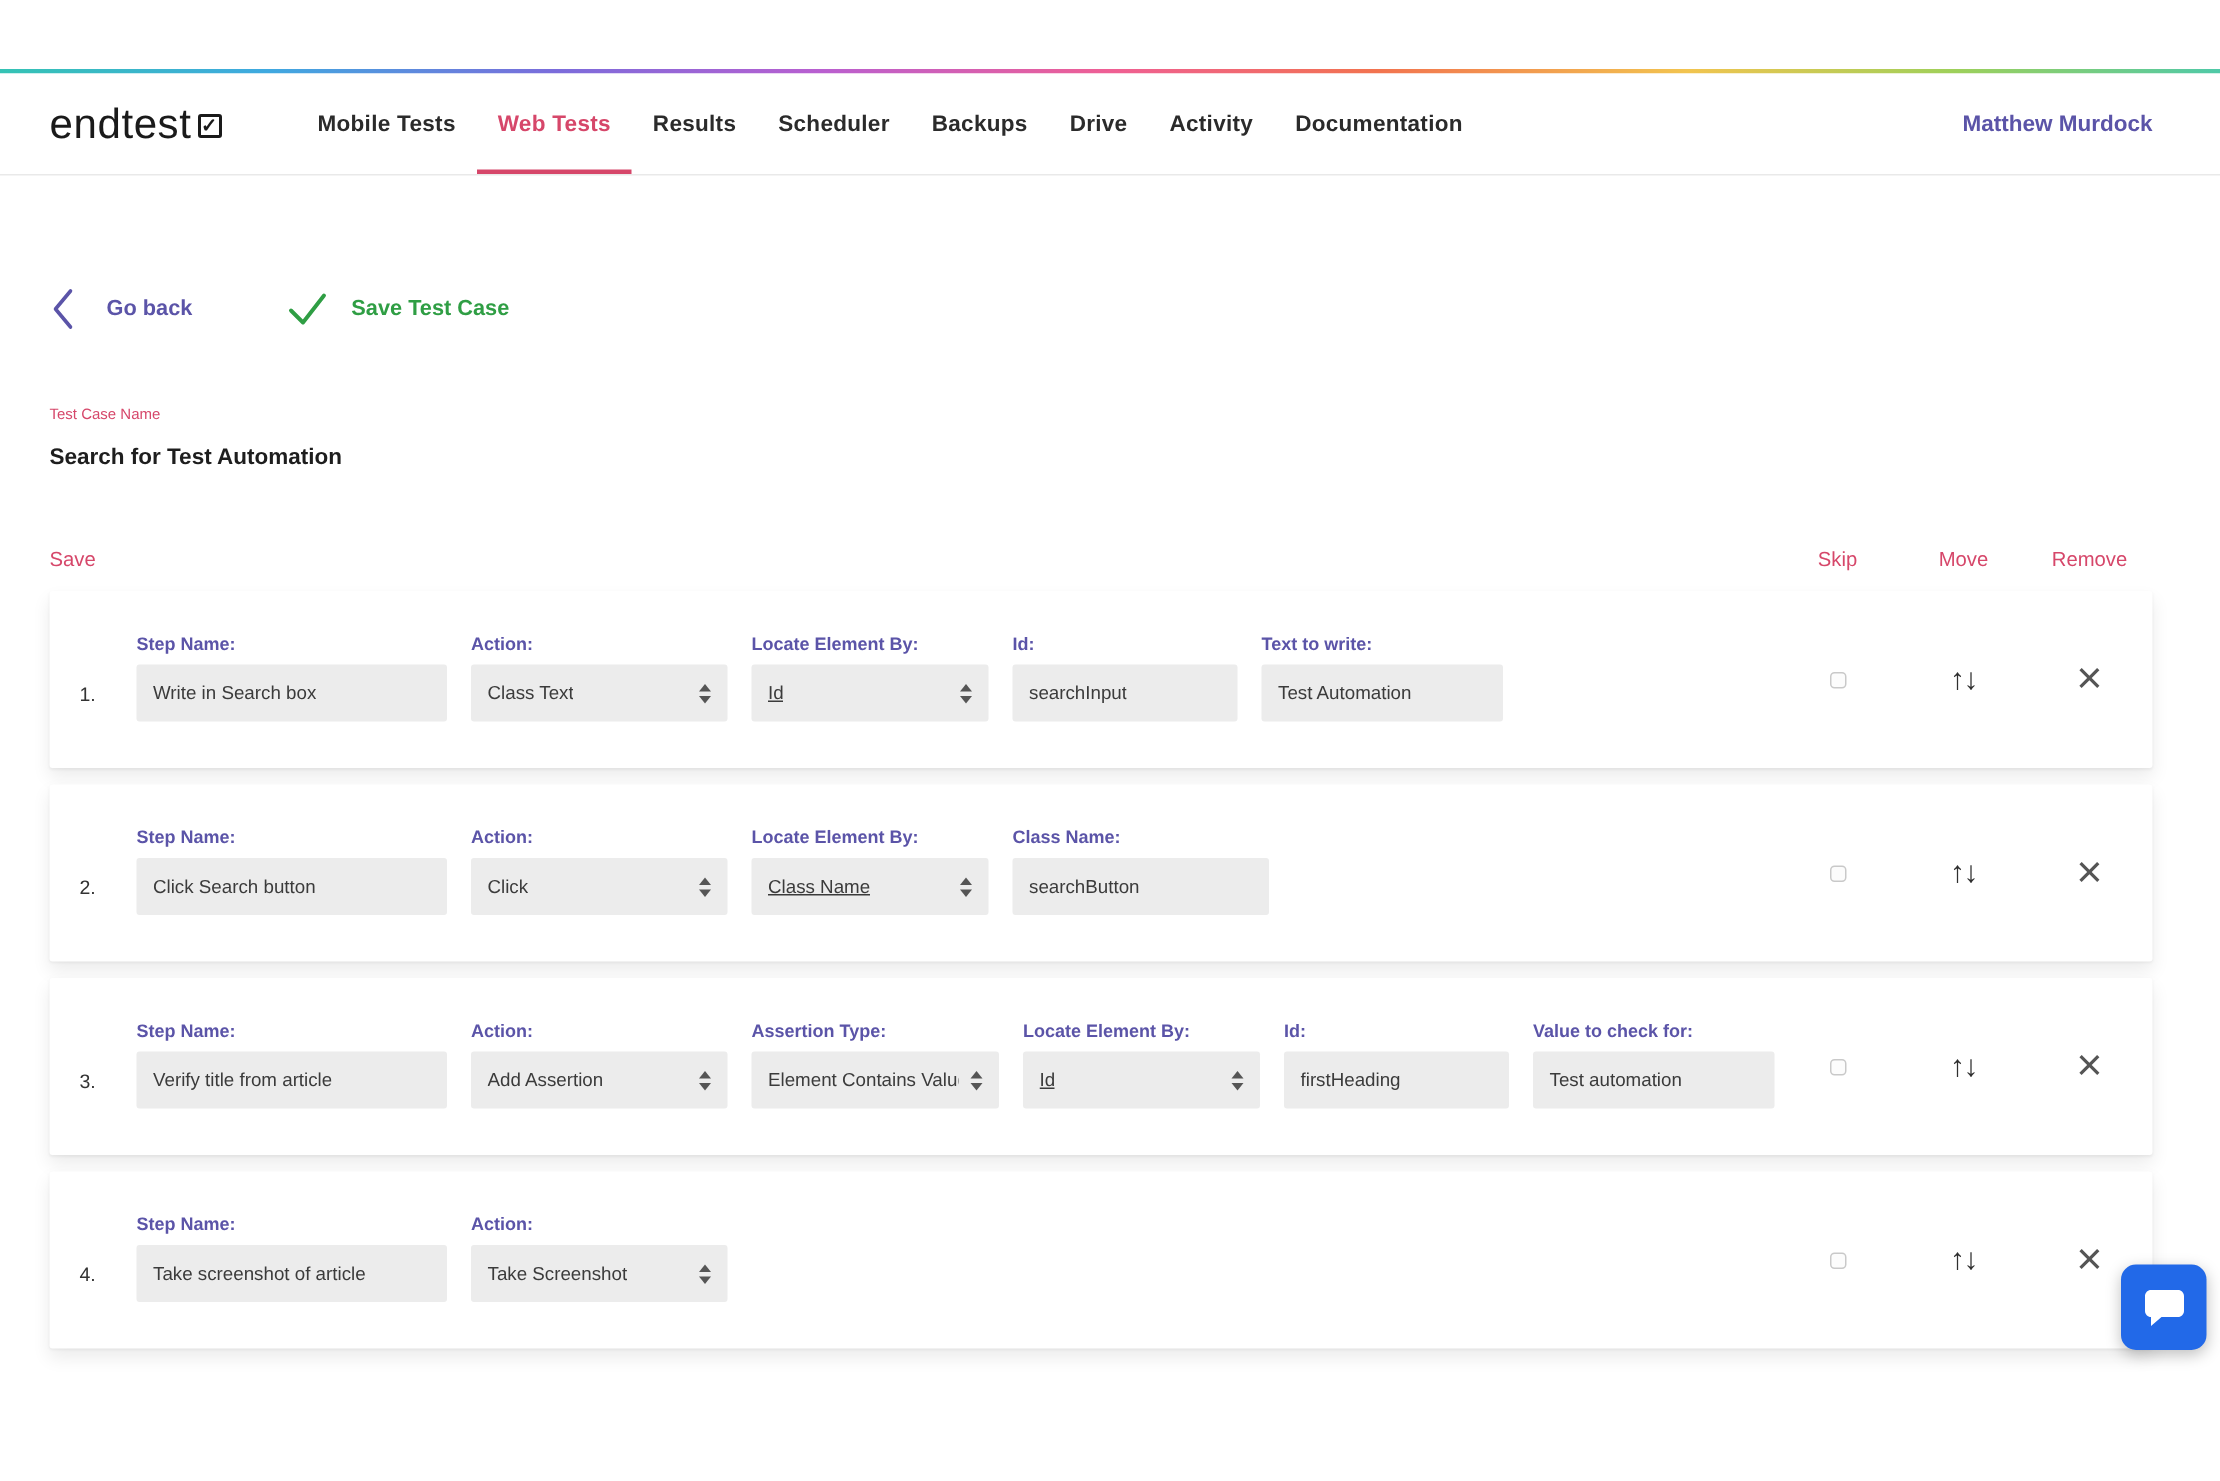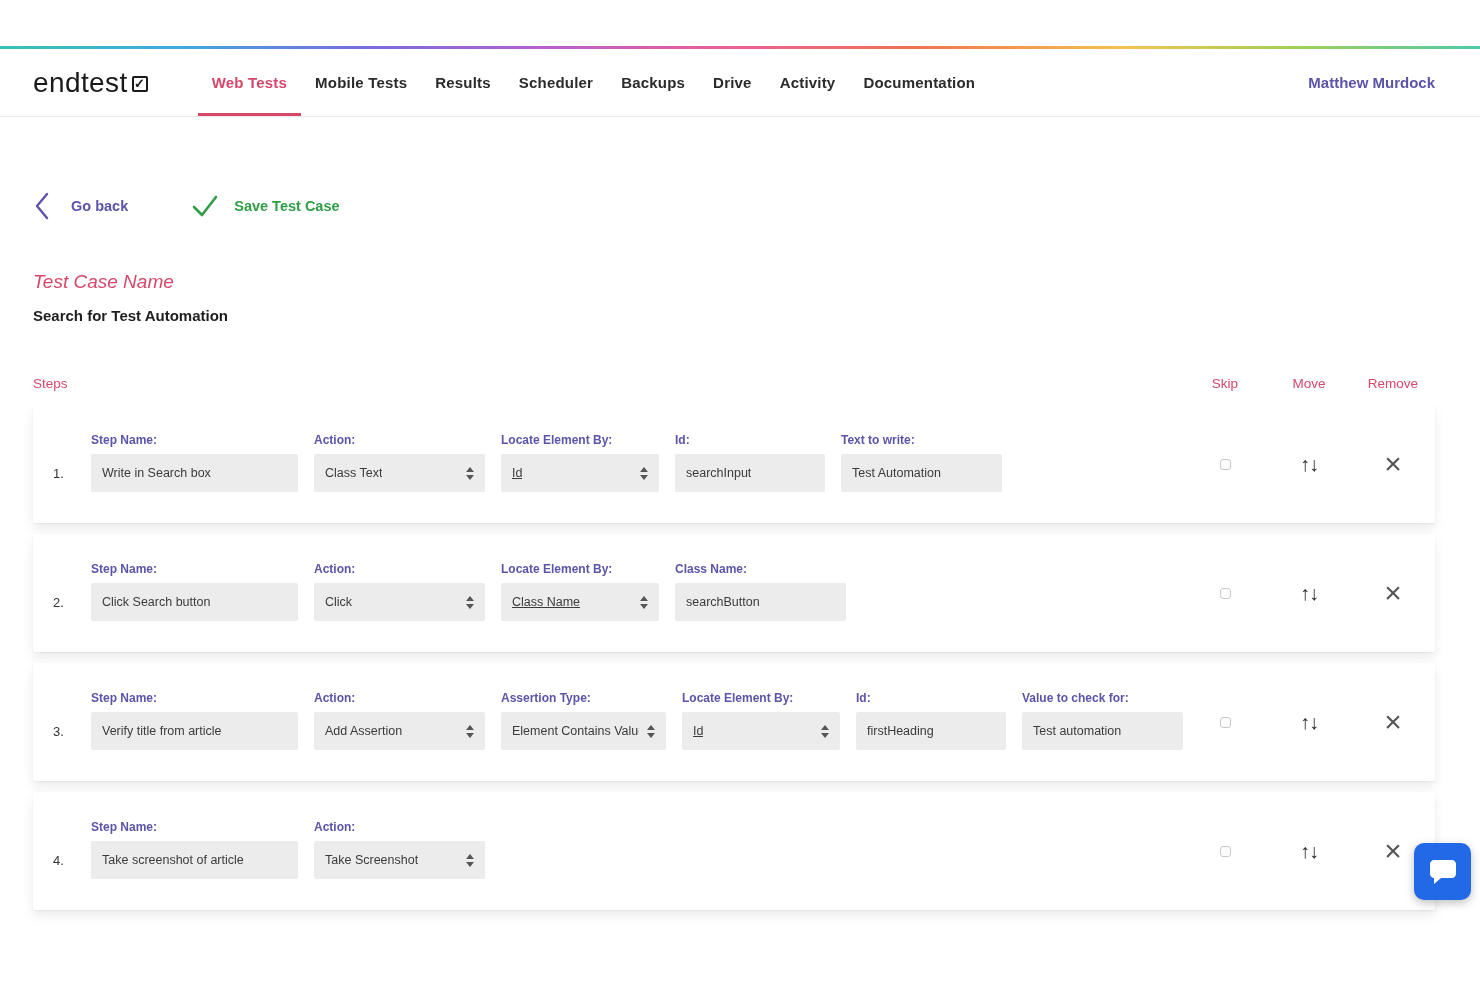--- a/index.html
+++ b/index.html
@@ -58,21 +58,21 @@
   .go-back .label {
     margin-left:20px; font-size:14.5px; font-weight:bold;
     color:var(--accent-purple,#5b54a8);
   }
   .save-btn { margin-left:62px; }
   .save-btn .label {
     margin-left:14px; font-size:14.5px; font-weight:bold;
     color:var(--accent-green,#2f9e44);
   }
   .testcase { margin-top:50px; }
-  .tc-label { font-size:19px; color:var(--accent-pink,#d6476a);font-style:italic; }
+  .tc-label { font-size:10px; color:var(--accent-pink,#d6476a); }
   .tc-name { margin-top:14px; font-size:15px; font-weight:bold; color:#1e1e1e; cursor:text; }
   .steps-header {
     margin-top:52px; margin-bottom:14px;
     display:flex; justify-content:space-between; align-items:center;
   }
   .steps-title { font-size:13.5px; color:var(--accent-pink,#d6476a); }
   .header-controls { display:flex; width:252px; }
   .header-controls span {
     flex:1; text-align:center;
     font-size:13.5px; color:var(--accent-pink,#d6476a);
@@ -135,22 +135,22 @@
 
 <div class="top-space"></div>
 <div class="rainbow"></div>
 
 <header>
   <div class="logo">
     <span>endtest</span>
     <span class="logo-check">✓</span>
   </div>
   <nav id="nav">
+      <a class="nav-item">Mobile Tests</a>
       <a class="nav-item active">Web Tests</a>
-      <a class="nav-item">Mobile Tests</a>
       <a class="nav-item">Results</a>
       <a class="nav-item">Scheduler</a>
       <a class="nav-item">Backups</a>
       <a class="nav-item">Drive</a>
       <a class="nav-item">Activity</a>
       <a class="nav-item">Documentation</a>
     </nav>
   <div class="user-name">Matthew Murdock</div>
 </header>
 
@@ -170,21 +170,21 @@
       <span class="label">Save Test Case</span>
     </div>
   </div>
 
   <div class="testcase">
     <div class="tc-label">Test Case Name</div>
     <div class="tc-name">Search for Test Automation</div>
   </div>
 
   <div class="steps-header">
-    <span class="steps-title">Steps</span>
+    <span class="steps-title">Save</span>
     <div class="header-controls">
       <span>Skip</span>
       <span>Move</span>
       <span>Remove</span>
     </div>
   </div>
 
   <div id="steps">
       <div class="step-card">
         <div class="step-fields">

